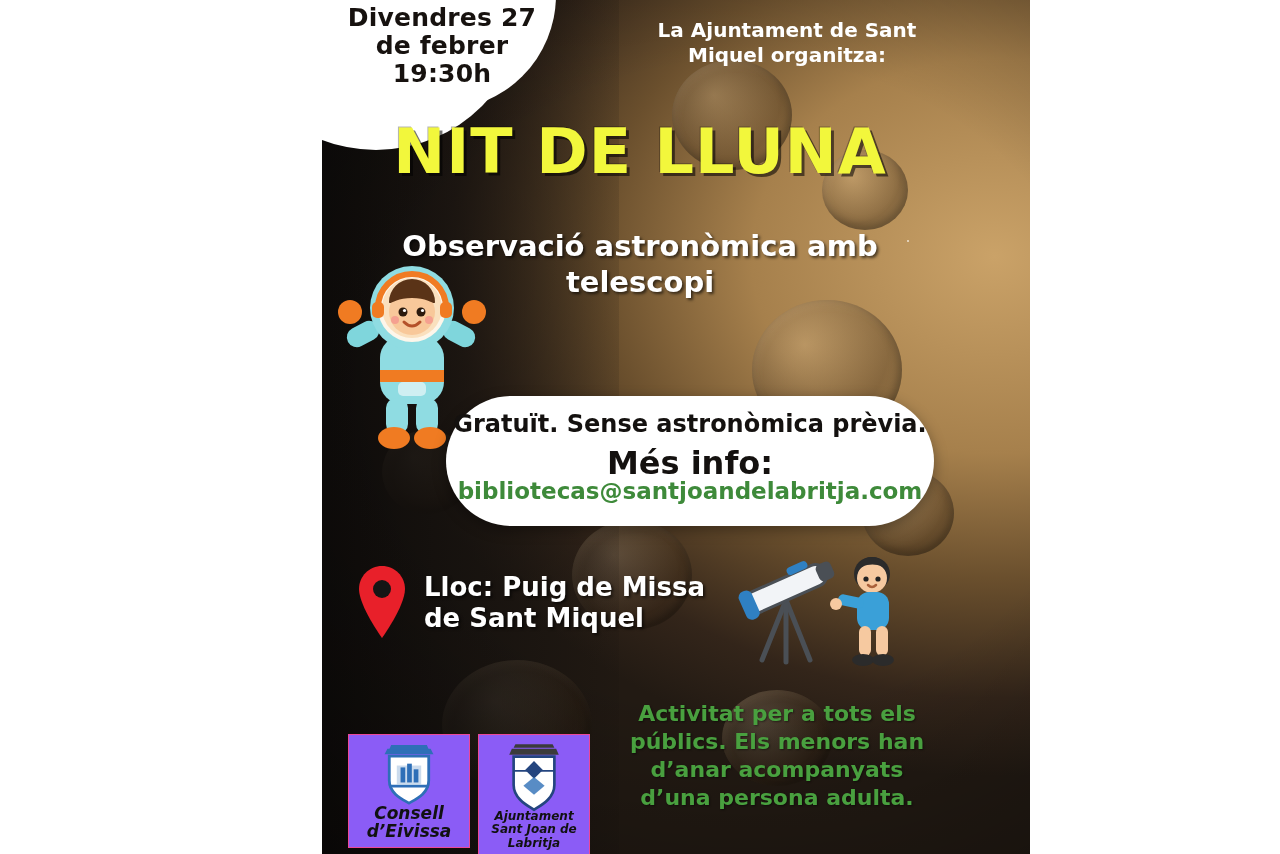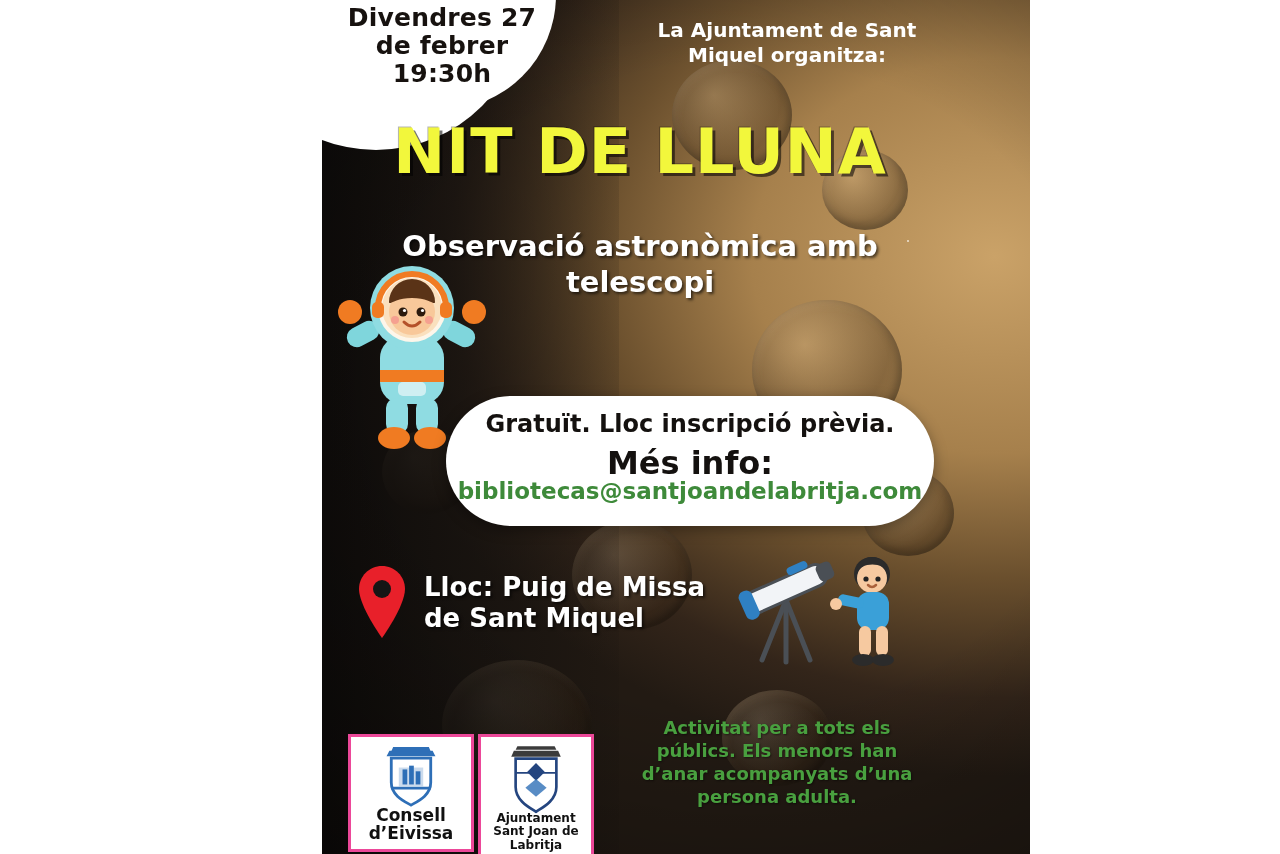--- a/index.html
+++ b/index.html
@@ -194,31 +194,31 @@
 
   
   .notice {
     position: absolute;
     left: 300px;
     top: 700px;
     width: 310px;
     text-align: center;
     color: #49a03f;
     font-weight: bold;
-    font-size: 18px;
+    font-size: 22px;
     line-height: 1.28;
     text-shadow: 1px 1px 2px rgba(0,0,0,0.45);
-    margin-top: 16px;
   }
 
   
   .logo {
     position: absolute;
-    background: #ffffff;
-    border: 3px solid #ec4899;
+    background: #8b5cf6;
+    border: 1px solid #ec4899;
+    font-style: italic;
   }
   #logo-consell { left: 26px; top: 734px; width: 120px; height: 112px; }
   #logo-ajunt   { left: 156px; top: 734px; width: 110px; height: 120px; }
 
   .logo-caption {
     position: absolute;
     left: 0;
     width: 100%;
     text-align: center;
     color: #111111;
@@ -316,21 +316,21 @@
       <circle cx="57" cy="58" r="4" fill="#f28a8a" opacity="0.65"></circle>
       <circle cx="91" cy="58" r="4" fill="#f28a8a" opacity="0.65"></circle>
 
       <path d="M40 46a34 34 0 0 1 68 0" stroke="#f07b22" stroke-width="6" fill="none"></path>
       <rect x="34" y="40" width="12" height="16" rx="5" fill="#f07b22"></rect>
       <rect x="102" y="40" width="12" height="16" rx="5" fill="#f07b22"></rect>
     </svg>
   </div>
 
   <div class="info-box">
-    <div class="info-line1">Gratuït. Lloc inscripció prèvia.</div>
+    <div class="info-line1">Gratuït. Sense astronòmica prèvia.</div>
     <div class="info-line2">Més info:</div>
     <div class="info-email">bibliotecas@santjoandelabritja.com</div>
   </div>
 
   <div class="loc-block">
     <div class="pin-icon">
       <svg viewBox="0 0 52 76" width="52" height="76" xmlns="http://www.w3.org/2000/svg">
         <path d="M26 2C13.3 2 3 12.3 3 25c0 17 23 49 23 49s23-32 23-49C49 12.3 38.7 2 26 2z" fill="#e8202a"></path>
         <circle cx="26" cy="25" r="9" fill="#151515"></circle>
       </svg>

